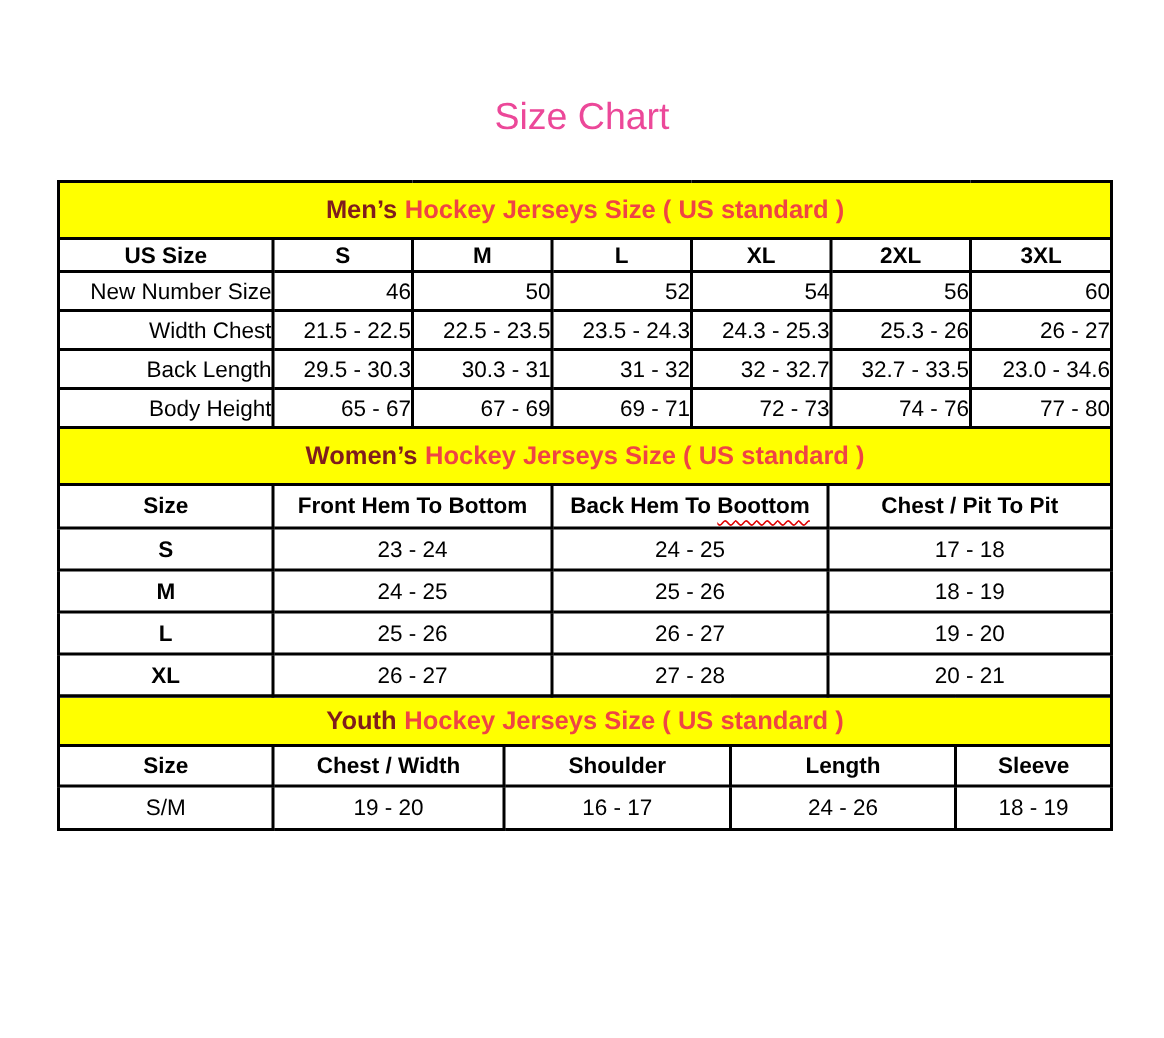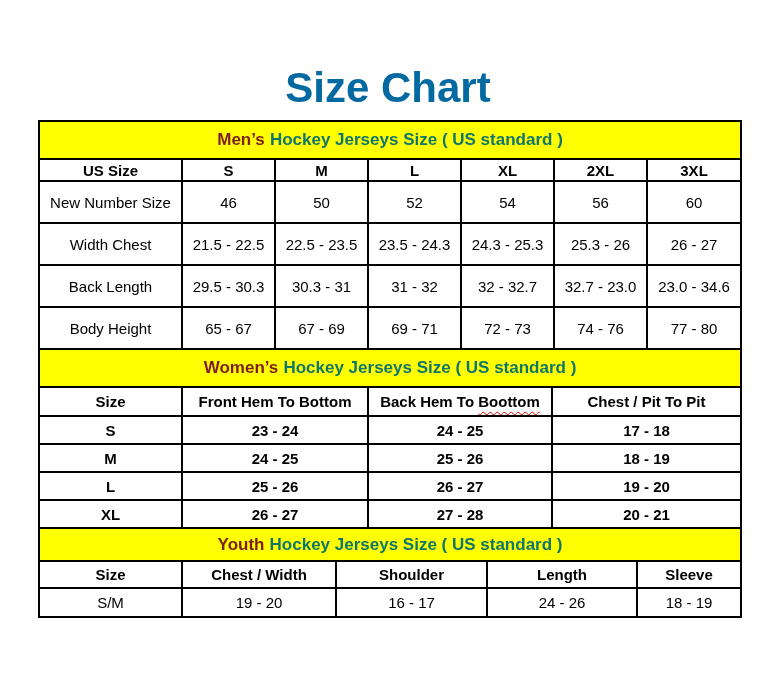--- a/index.html
+++ b/index.html
@@ -13,23 +13,23 @@
     font-family: "Liberation Sans", sans-serif;
     color: #000000;
     overflow: hidden;
   }
   .page-title {
     position: absolute;
     top: 64px;
     left: 0;
     width: 100%;
     text-align: center;
-    font-size: 42px;
-    font-weight: bold;
-    color: #0369a1;
+    font-size: 25px;
+    font-weight: normal;
+    color: #ec4899;
     letter-spacing: 0px;
   }
   .chart-wrap {
     position: absolute;
     top: 120px;
     left: 38px;
     width: 702px;
   }
   table {
     border-collapse: collapse;
@@ -45,28 +45,28 @@
     overflow: hidden;
     white-space: nowrap;
   }
   td.band {
     background: #FFFF00;
     font-size: 17px;
     font-weight: bold;
     height: 38px;
   }
   .band .hl { color: #7f1d1d; }
-  .band .rest { color: #0f766e; margin-left: 0.3em; }
+  .band .rest { color: #ef4444; margin-left: 0.3em; }
   th { font-weight: bold; }
   
   .mens th { height: 22px; }
-  .mens td.val, .mens td.rowlabel { height: 42px; font-weight: normal; }
+  .mens td.val, .mens td.rowlabel { height: 26px; font-weight: normal; text-align: right; }
   
   .womens th { height: 29px; }
-  .womens td.val { height: 28px; font-weight: bold; }
+  .womens td.val { height: 28px; font-weight: normal; }
   .womens td.rowlabel { height: 28px; font-weight: bold; }
   .youth td.band { height: 33px; }
   .youth th { height: 27px; }
   .youth td.val { height: 29px; font-weight: normal; }
   .youth td.rowlabel { height: 29px; font-weight: normal; }
   .misspell {
     text-decoration: underline;
     text-decoration-style: wavy;
     text-decoration-color: #E00000;
     text-decoration-thickness: 1px;
@@ -124,21 +124,21 @@
         <td class="val">24.3 - 25.3</td>
         <td class="val">25.3 - 26</td>
         <td class="val">26 - 27</td>
       </tr>
       <tr>
         <td class="rowlabel">Back Length</td>
         <td class="val">29.5 - 30.3</td>
         <td class="val">30.3 - 31</td>
         <td class="val">31 - 32</td>
         <td class="val">32 - 32.7</td>
-        <td class="val">32.7 - 23.0</td>
+        <td class="val">32.7 - 33.5</td>
         <td class="val">23.0 - 34.6</td>
       </tr>
       <tr>
         <td class="rowlabel">Body Height</td>
         <td class="val">65 - 67</td>
         <td class="val">67 - 69</td>
         <td class="val">69 - 71</td>
         <td class="val">72 - 73</td>
         <td class="val">74 - 76</td>
         <td class="val">77 - 80</td>

